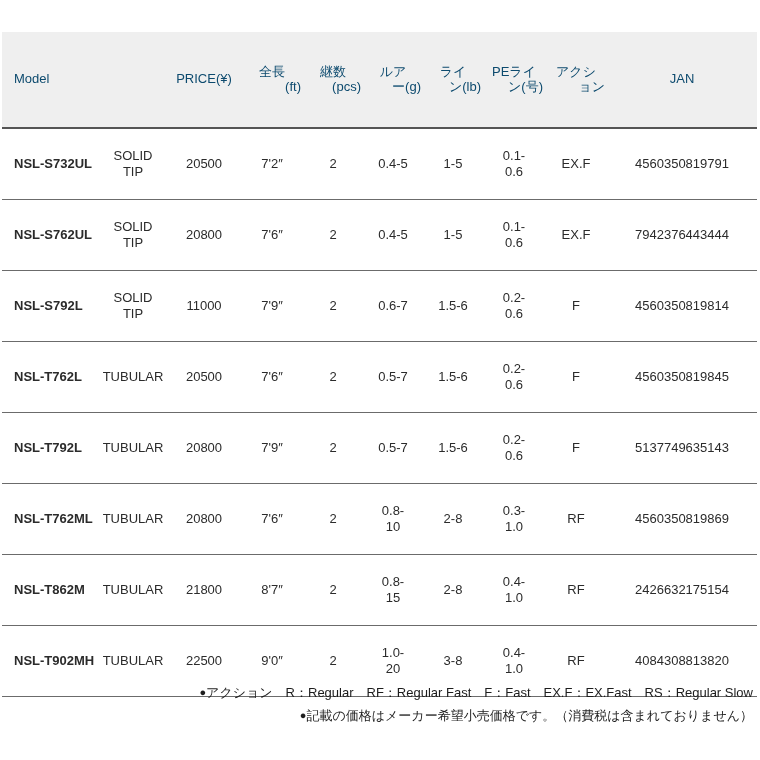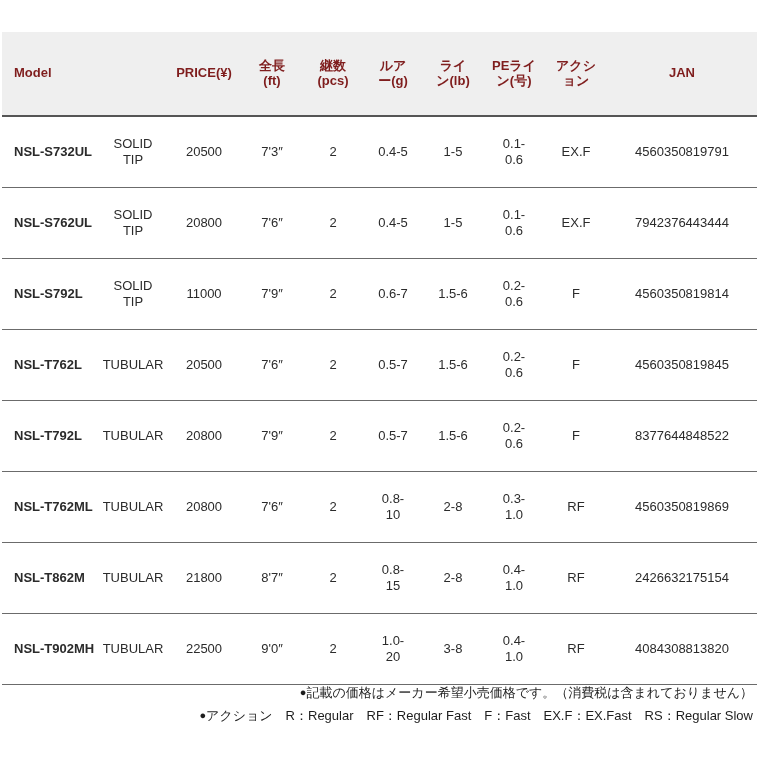--- a/index.html
+++ b/index.html
@@ -24,35 +24,36 @@
   .spec-table {
     position: absolute;
     left: 2px;
     top: 32px;
     width: 755px;
     border-collapse: collapse;
     table-layout: fixed;
   }
   .spec-table thead th {
     background: #efefef;
-    font-weight: bold;
+    font-weight: normal;
     font-size: 13px;
-    color: #7f1d1d;
+    color: #0c4a6e;
     height: 71px;
-    padding: 6px 2px;
+    padding: 12px 2px;
     border-bottom: 2px solid #555555;
     vertical-align: middle;
     line-height: 1.12;
   }
   .spec-table thead th.th-model {
     text-align: left;
     padding-left: 12px;
   }
   .spec-table thead th .hdr-sub {
     display: block;
+    text-align: right;
   }
   .spec-table tbody td {
     height: 70px;
     font-size: 13px;
     color: #2b2b2b;
     text-align: center;
     vertical-align: middle;
     border-bottom: 1px solid #6b6b6b;
     padding: 0 2px;
     line-height: 1.2;
@@ -155,21 +156,21 @@
           <span>JAN</span>
         </th>
       </tr>
     </thead>
     <tbody>
       <tr>
         <td class="cell-model">NSL-S732UL</td>
         <td>SOLID
 TIP</td>
         <td>20500</td>
-        <td>7'3″</td>
+        <td>7'2″</td>
         <td>2</td>
         <td>0.4-5</td>
         <td>1-5</td>
         <td>0.1-
 0.6</td>
         <td>EX.F</td>
         <td>4560350819791</td>
       </tr>
       <tr>
         <td class="cell-model">NSL-S762UL</td>
@@ -216,21 +217,21 @@
         <td class="cell-model">NSL-T792L</td>
         <td>TUBULAR</td>
         <td>20800</td>
         <td>7'9″</td>
         <td>2</td>
         <td>0.5-7</td>
         <td>1.5-6</td>
         <td>0.2-
 0.6</td>
         <td>F</td>
-        <td>8377644848522</td>
+        <td>5137749635143</td>
       </tr>
       <tr>
         <td class="cell-model">NSL-T762ML</td>
         <td>TUBULAR</td>
         <td>20800</td>
         <td>7'6″</td>
         <td>2</td>
         <td>0.8-
 10</td>
         <td>2-8</td>
@@ -264,17 +265,17 @@
         <td>3-8</td>
         <td>0.4-
 1.0</td>
         <td>RF</td>
         <td>4084308813820</td>
       </tr>
     </tbody>
   </table>
 
   <div class="notes">
+    <span class="note-line"><span class="note-bullet">●</span><span>アクション　R：Regular　RF：Regular Fast　F：Fast　EX.F：EX.Fast　RS：Regular Slow</span></span>
     <span class="note-line"><span class="note-bullet">●</span><span>記載の価格はメーカー希望小売価格です。（消費税は含まれておりません）</span></span>
-    <span class="note-line"><span class="note-bullet">●</span><span>アクション　R：Regular　RF：Regular Fast　F：Fast　EX.F：EX.Fast　RS：Regular Slow</span></span>
   </div>
 
 </div>
 
 </body></html>

